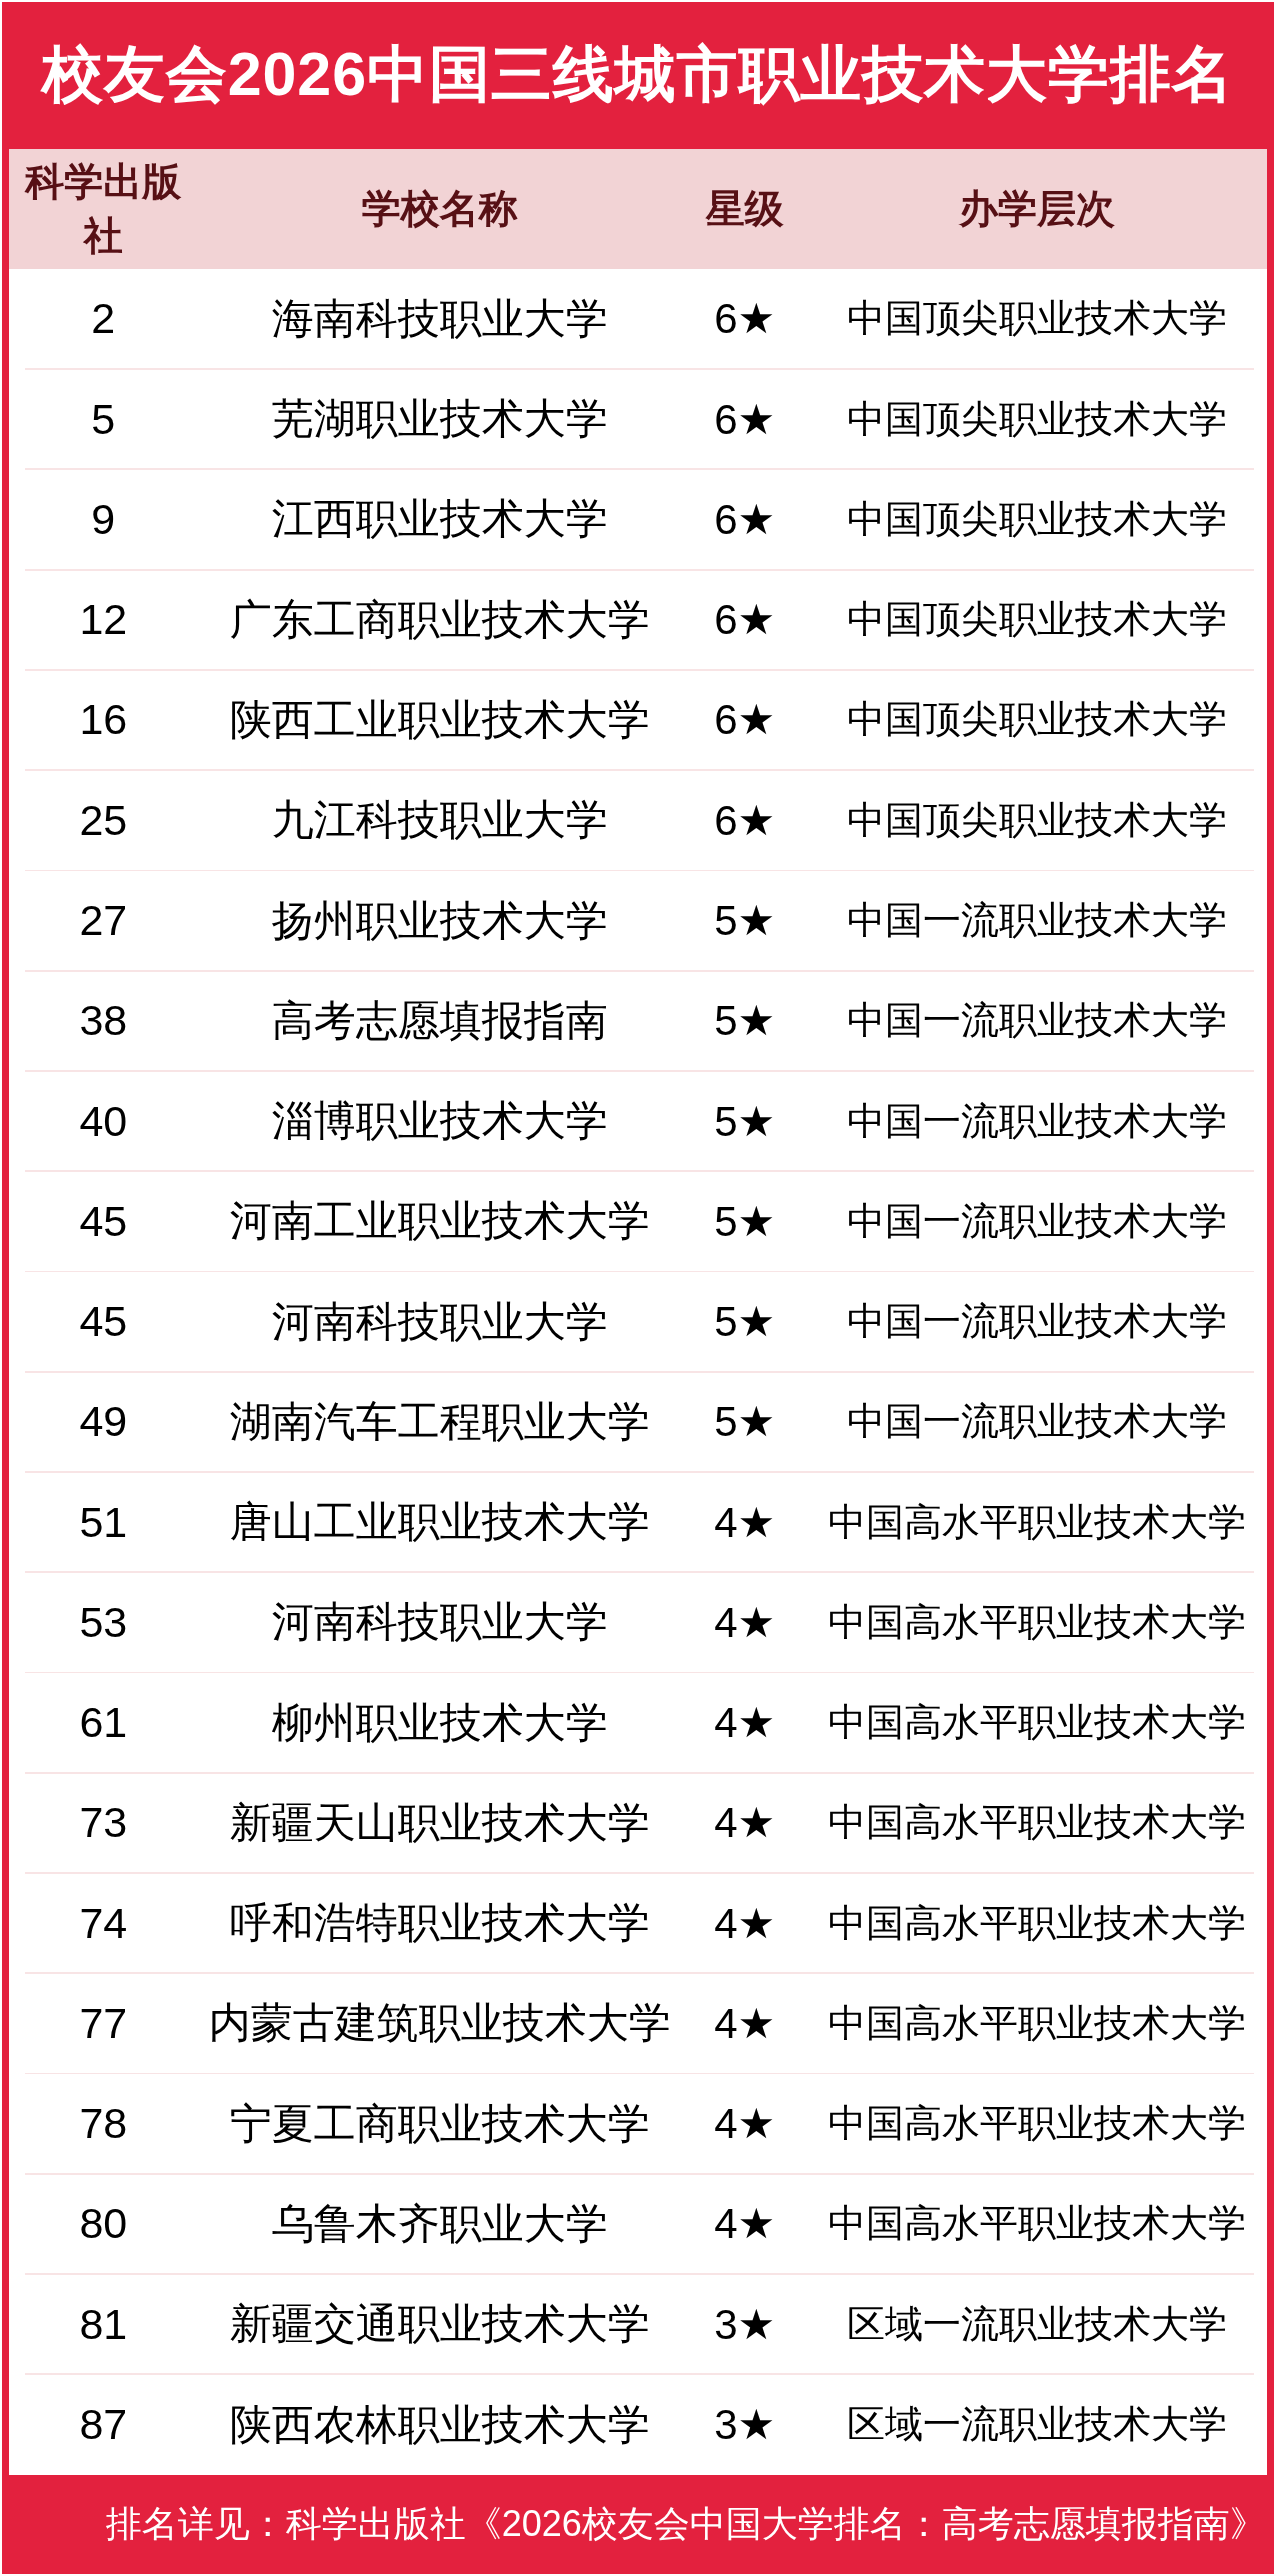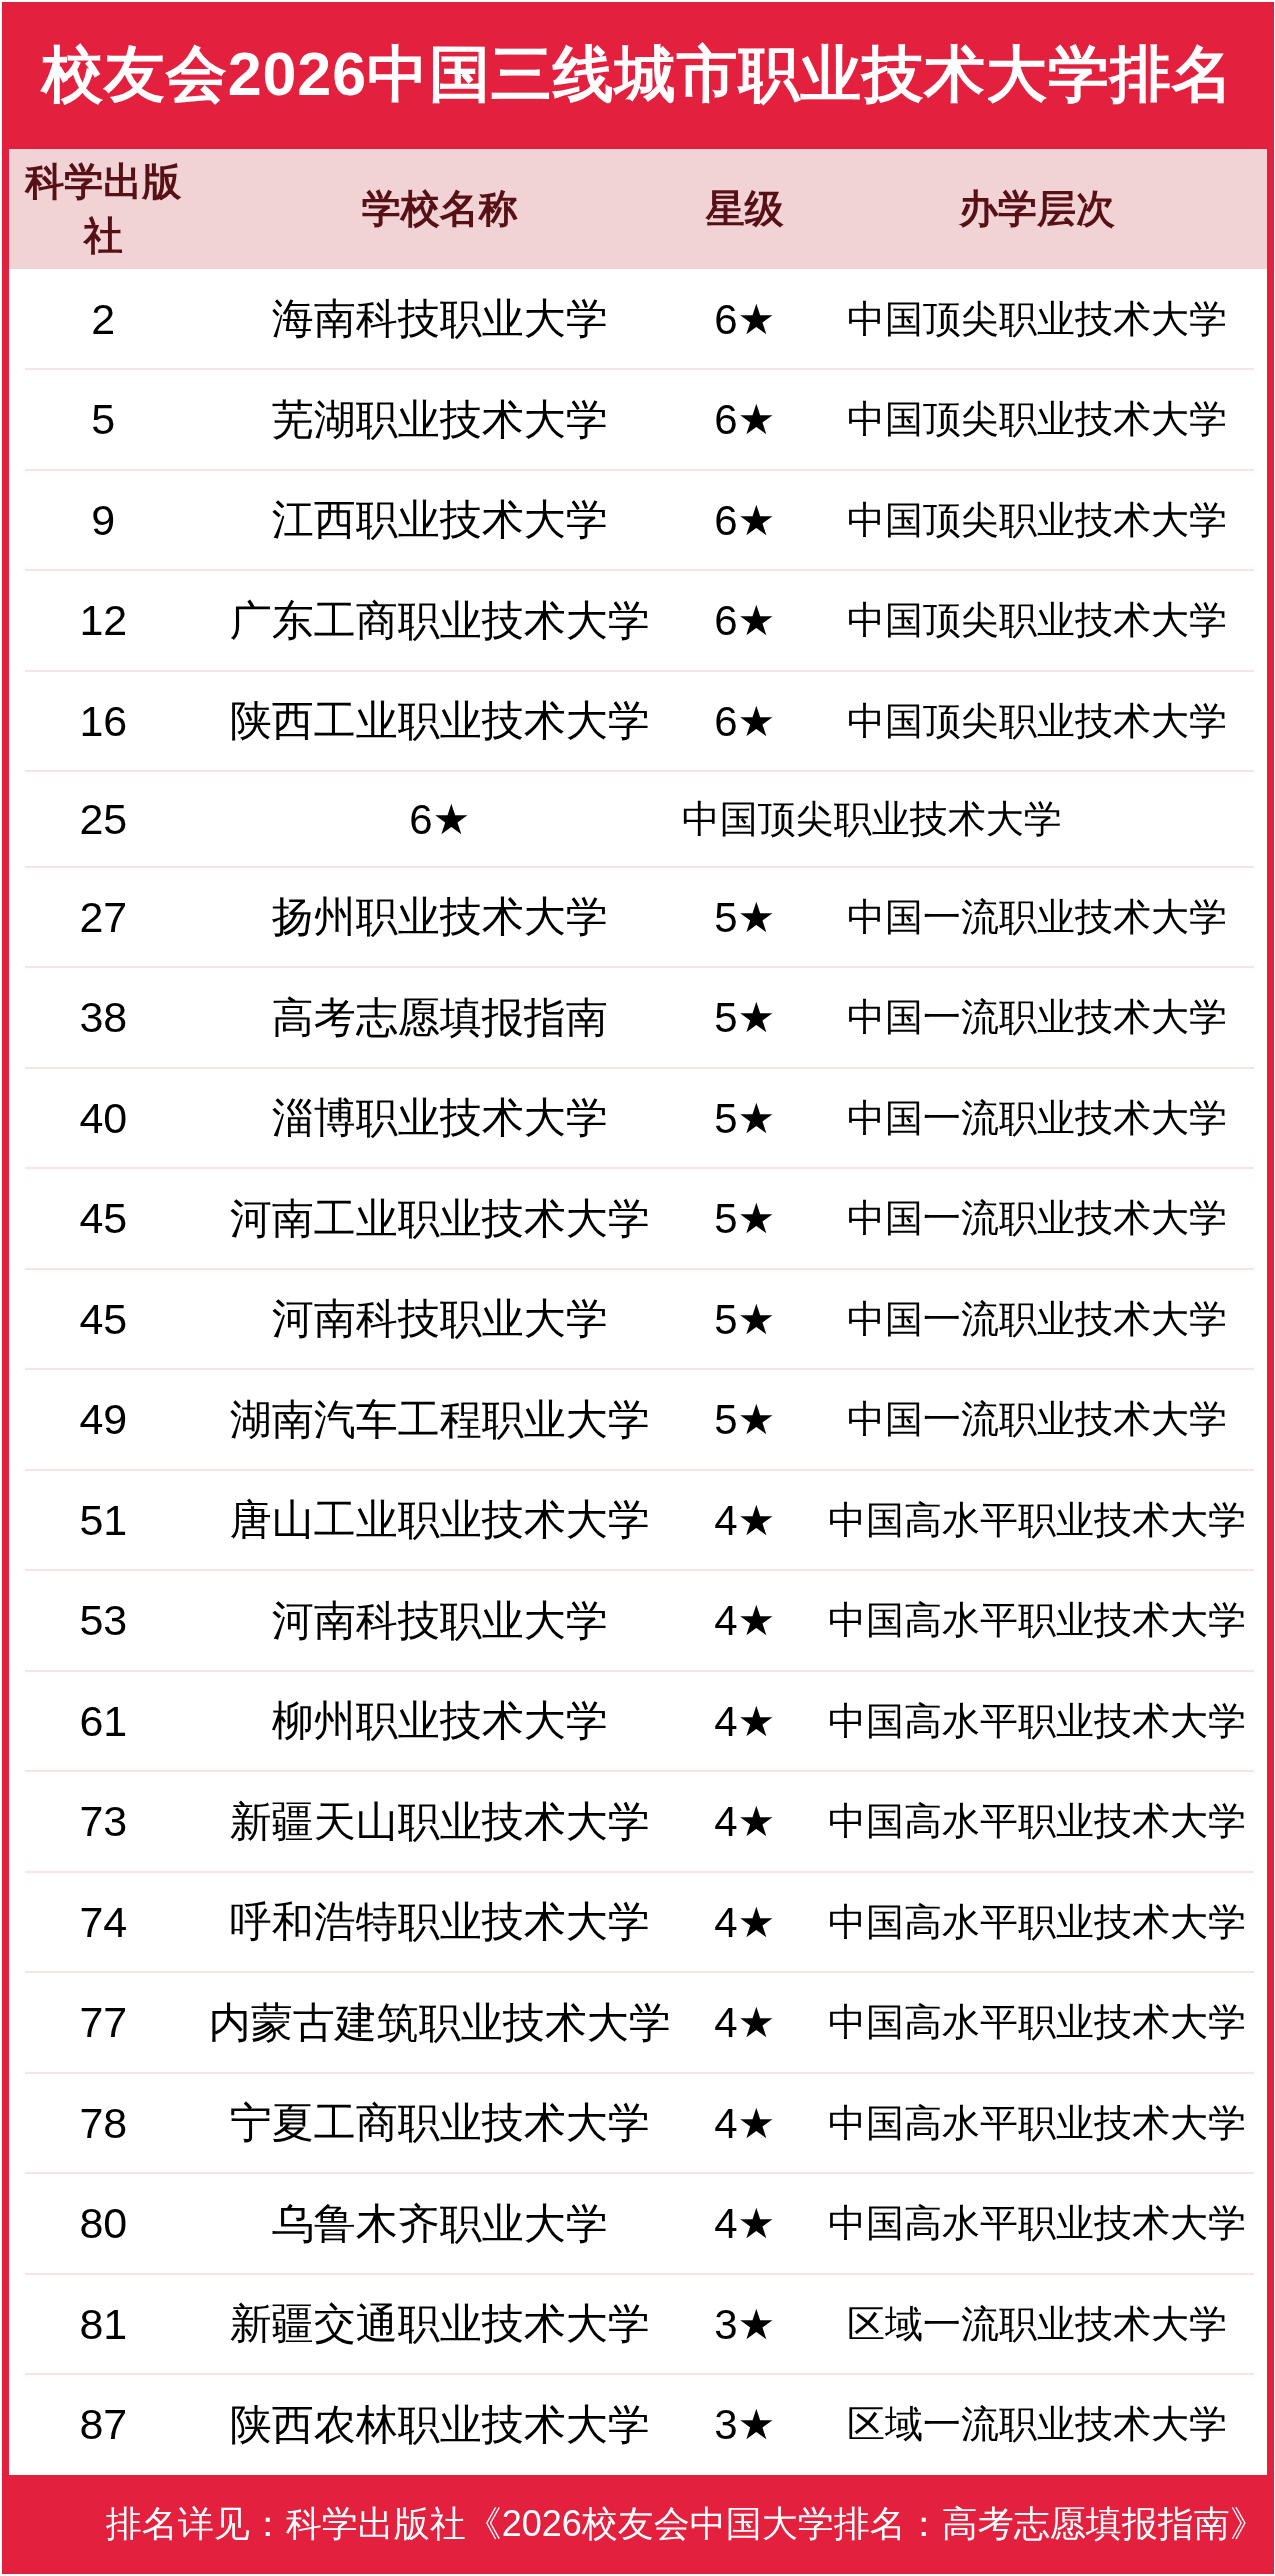--- a/index.html
+++ b/index.html
@@ -154,20 +154,21 @@
 
         <div class="row">
           <div class="cell rank">16</div>
           <div class="cell name">陕西工业职业技术大学</div>
           <div class="cell star">6★</div>
           <div class="cell level">中国顶尖职业技术大学</div>
         </div>
 
         <div class="row">
           <div class="cell rank">25</div>
+          <div class="cell name">九江科技职业大学</div>
           <div class="cell star">6★</div>
           <div class="cell level">中国顶尖职业技术大学</div>
         </div>
 
         <div class="row">
           <div class="cell rank">27</div>
           <div class="cell name">扬州职业技术大学</div>
           <div class="cell star">5★</div>
           <div class="cell level">中国一流职业技术大学</div>
         </div>

